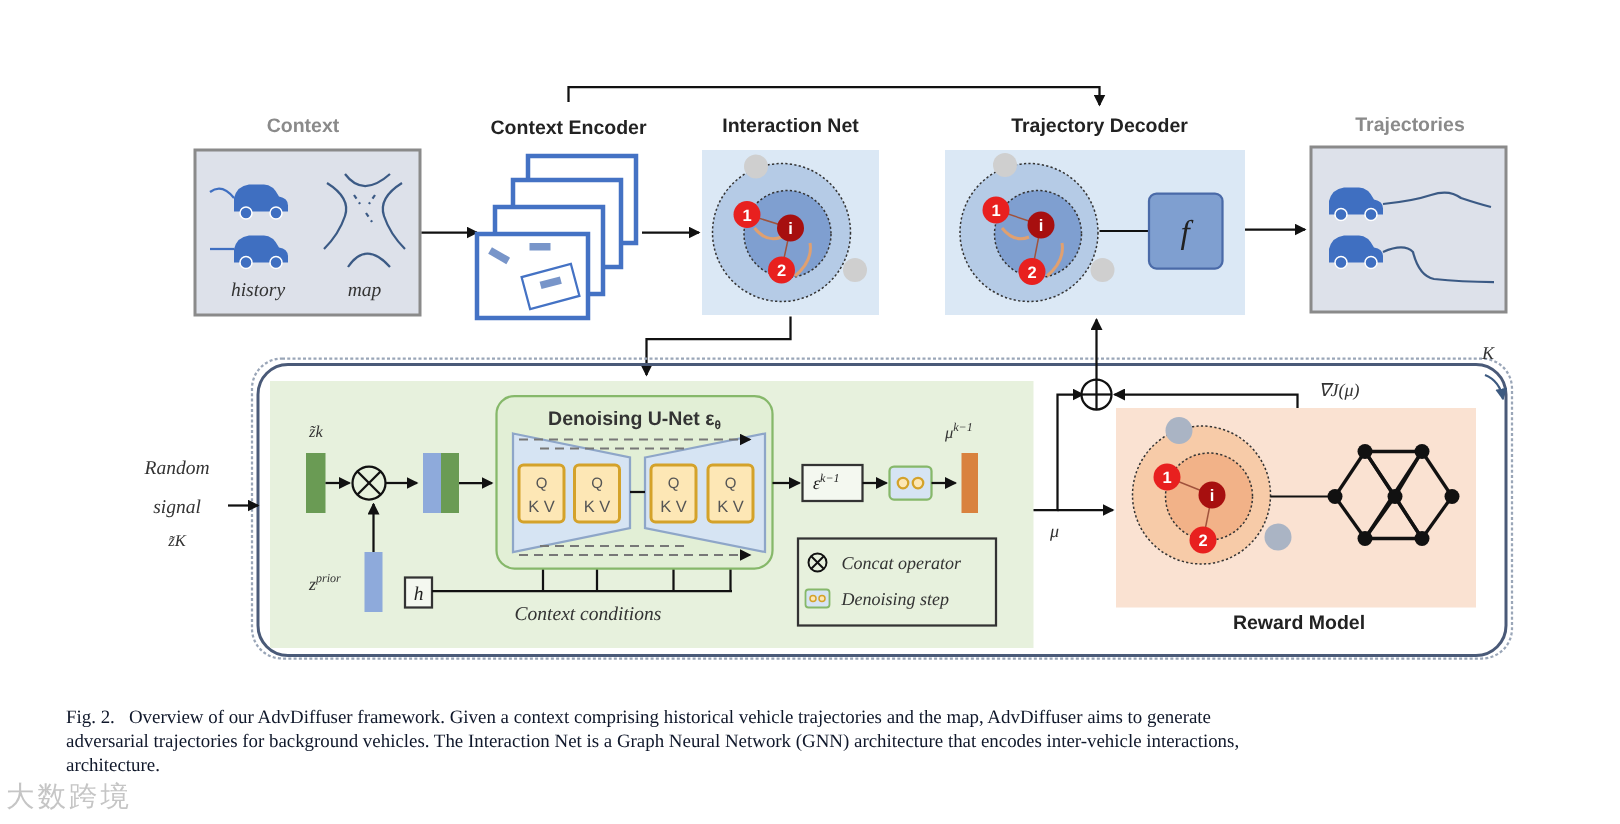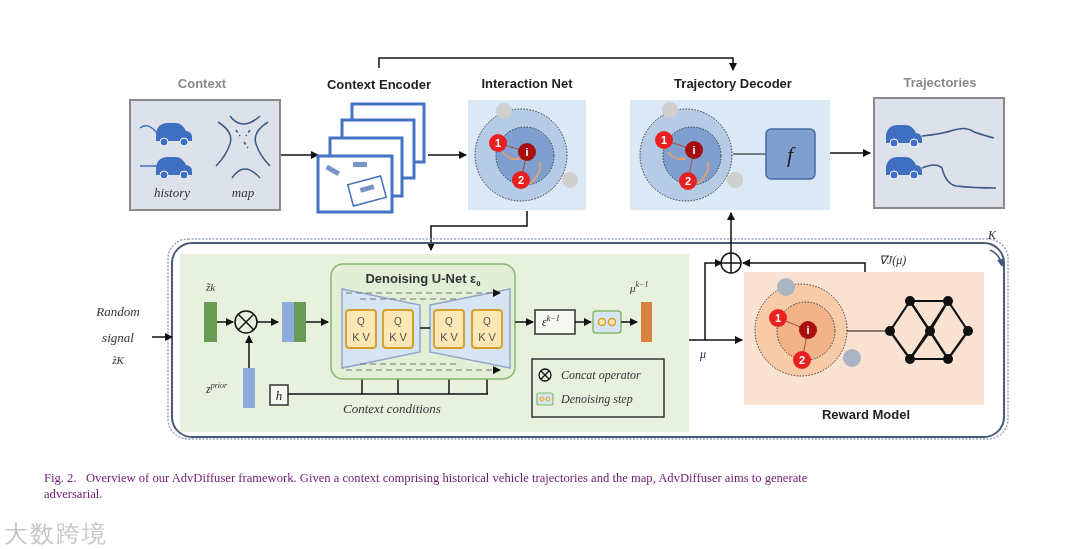--- a/index.html
+++ b/index.html
@@ -1,20 +1,20 @@
 <!DOCTYPE html>
 <html><head>
 <meta charset="utf-8">
 <style>
   html, body { margin:0; padding:0; background:#ffffff; }
   body { width:1080px; height:549px; position:relative; overflow:hidden; font-family:"Liberation Sans", sans-serif; }
   .abs { position:absolute; }
   svg text { font-family:"Liberation Sans", sans-serif; }
-  .caption { position:absolute; left:44px; top:470px; width:1000px; font-family:"Liberation Serif", serif; font-size:12.6px; line-height:16px; color:#701a75; text-align:justify; }
-  .watermark { position:absolute; left:4px; top:518px; font-size:24px; color:rgba(150,150,150,0.55); font-family:Liberation Mono, monospace; letter-spacing:2px; }
+  .caption { position:absolute; left:44px; top:470px; width:1000px; font-family:"Liberation Serif", serif; font-size:12.6px; line-height:16px; color:#0f172a; text-align:justify; }
+  .watermark { position:absolute; left:4px; top:518px; font-size:19px; color:rgba(150,150,150,0.55); font-family:Liberation Mono, monospace; letter-spacing:2px; }
 </style>
 </head>
 <body>
 
 <svg class="abs" style="left:0;top:0" width="1080" height="460" viewBox="0 0 1080 460">
   <defs>
     <marker id="arr" markerWidth="8" markerHeight="8" refX="7" refY="4" orient="auto" markerUnits="userSpaceOnUse">
       <path d="M0,0 L8,4 L0,8 z" fill="#111"></path>
     </marker>
     <marker id="arrb" markerWidth="8" markerHeight="8" refX="7" refY="4" orient="auto" markerUnits="userSpaceOnUse">
@@ -276,15 +276,16 @@
         <circle cx="948" cy="301" r="5"></circle>
         <circle cx="948" cy="359" r="5"></circle>
       <circle cx="968" cy="331" r="5"></circle>
     </g>
   </g>
   <text x="866" y="419" text-anchor="middle" font-size="13" font-weight="bold" fill="#222">Reward Model</text>
 </svg>
 
 <div class="caption">
   <div style="white-space:pre">Fig. 2.   Overview of our AdvDiffuser framework. Given a context comprising historical vehicle trajectories and the map, AdvDiffuser aims to generate</div>
-  <div>adversarial.</div>
+  <div>adversarial trajectories for background vehicles. The Interaction Net is a Graph Neural Network (GNN) architecture that encodes inter-vehicle interactions,</div>
+  <div>architecture.</div>
 </div>
 <div class="watermark">大数跨境</div>
 
 </body></html>

